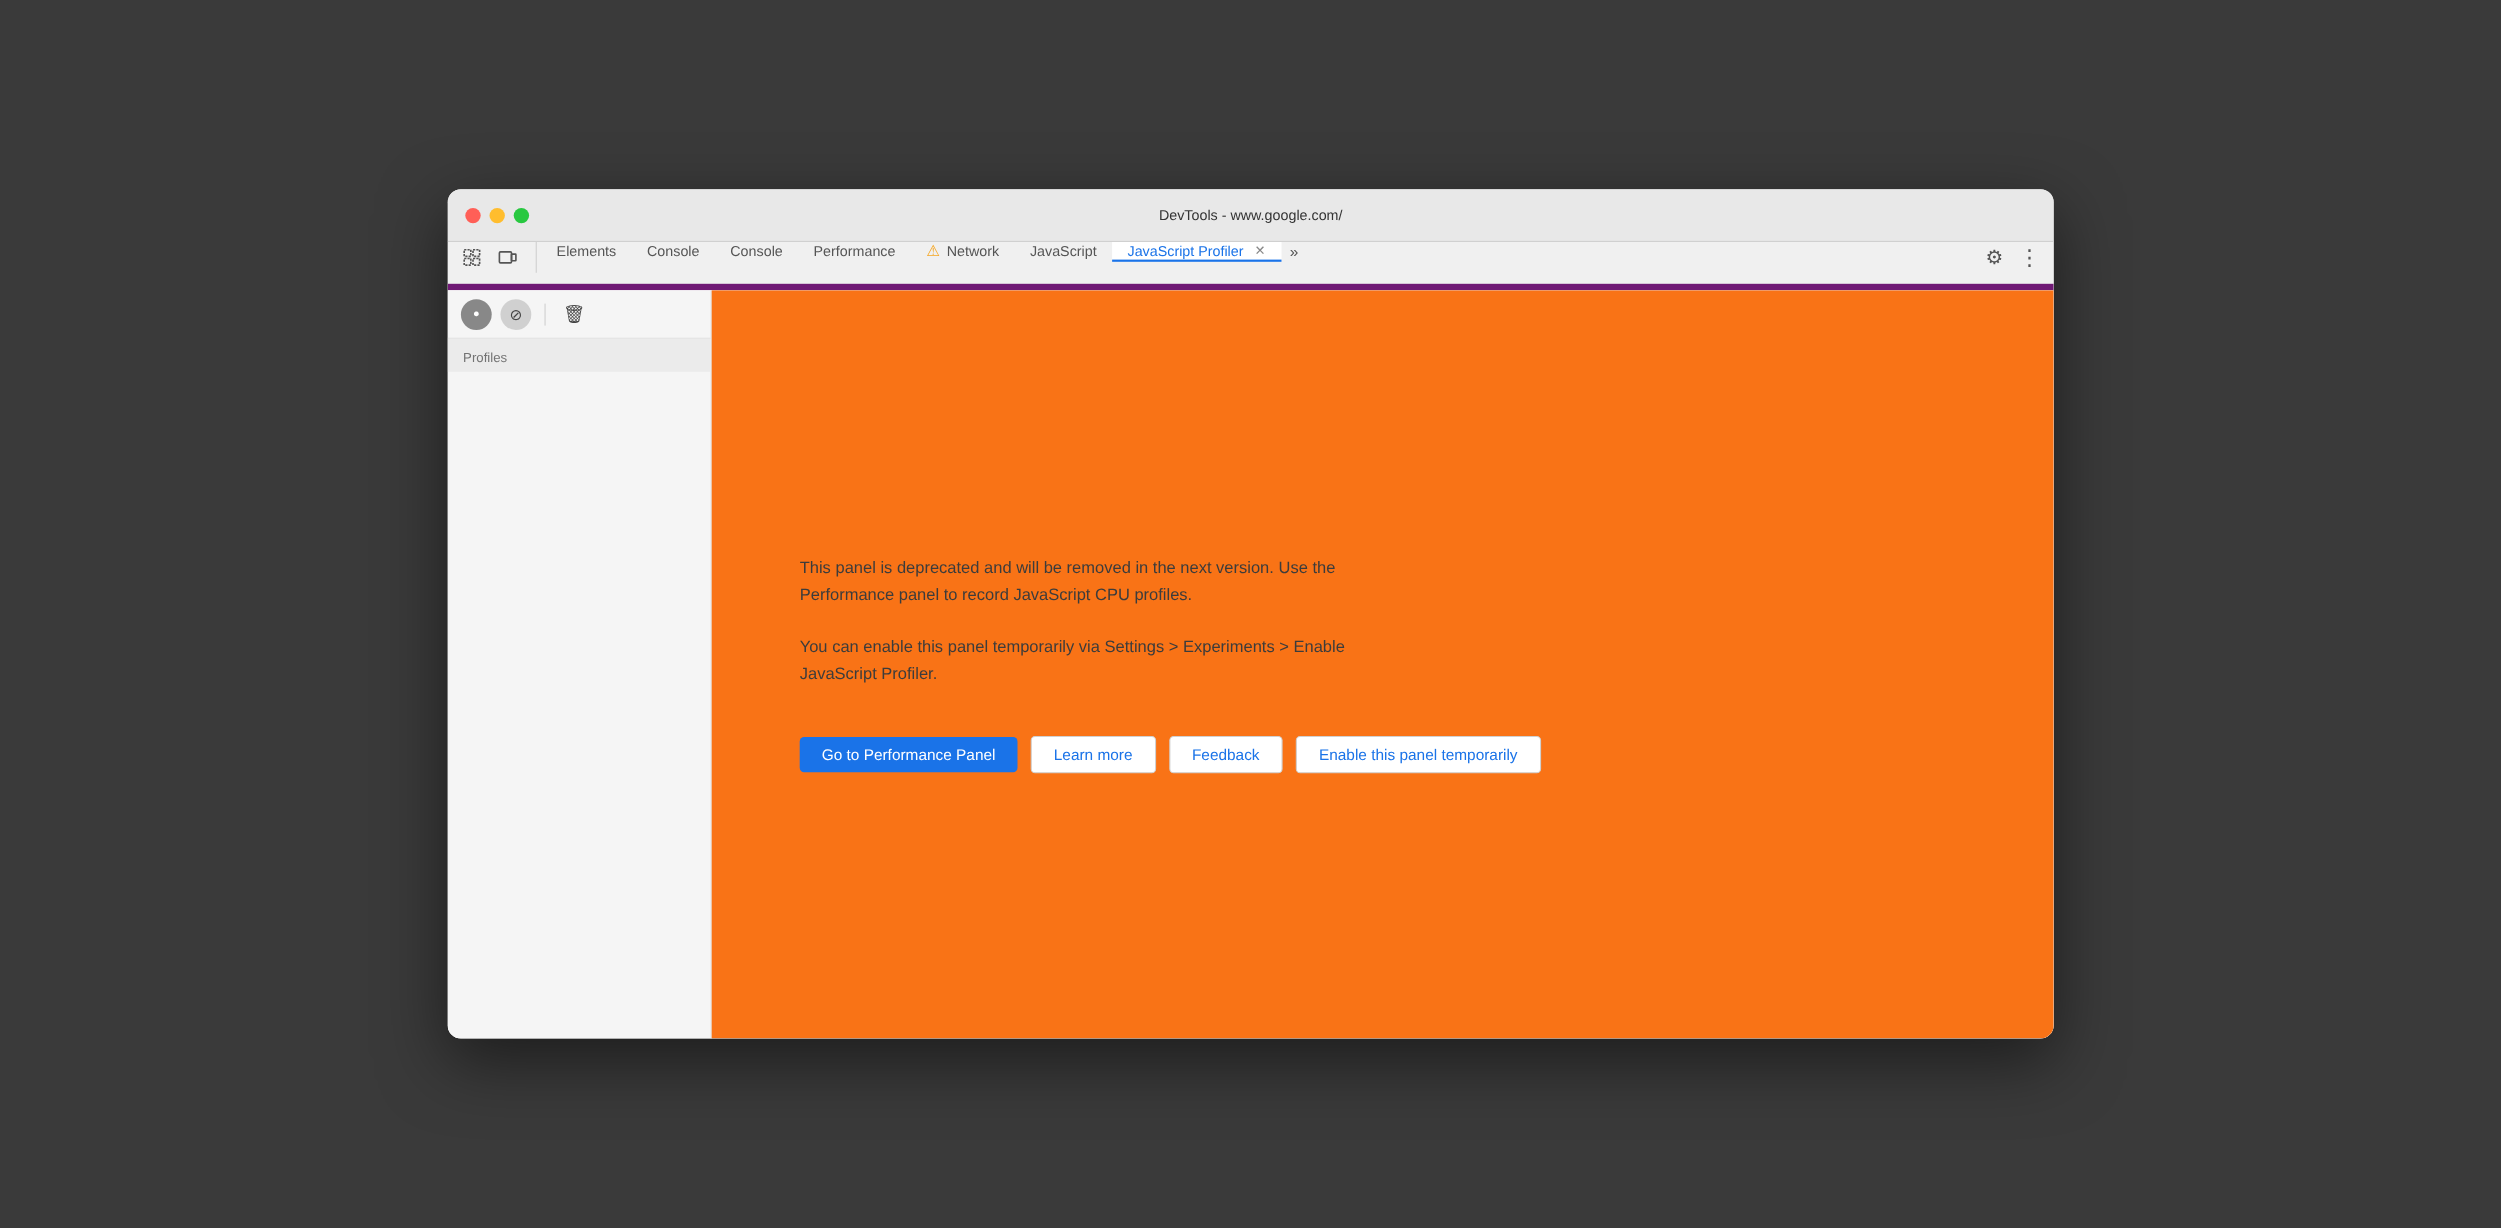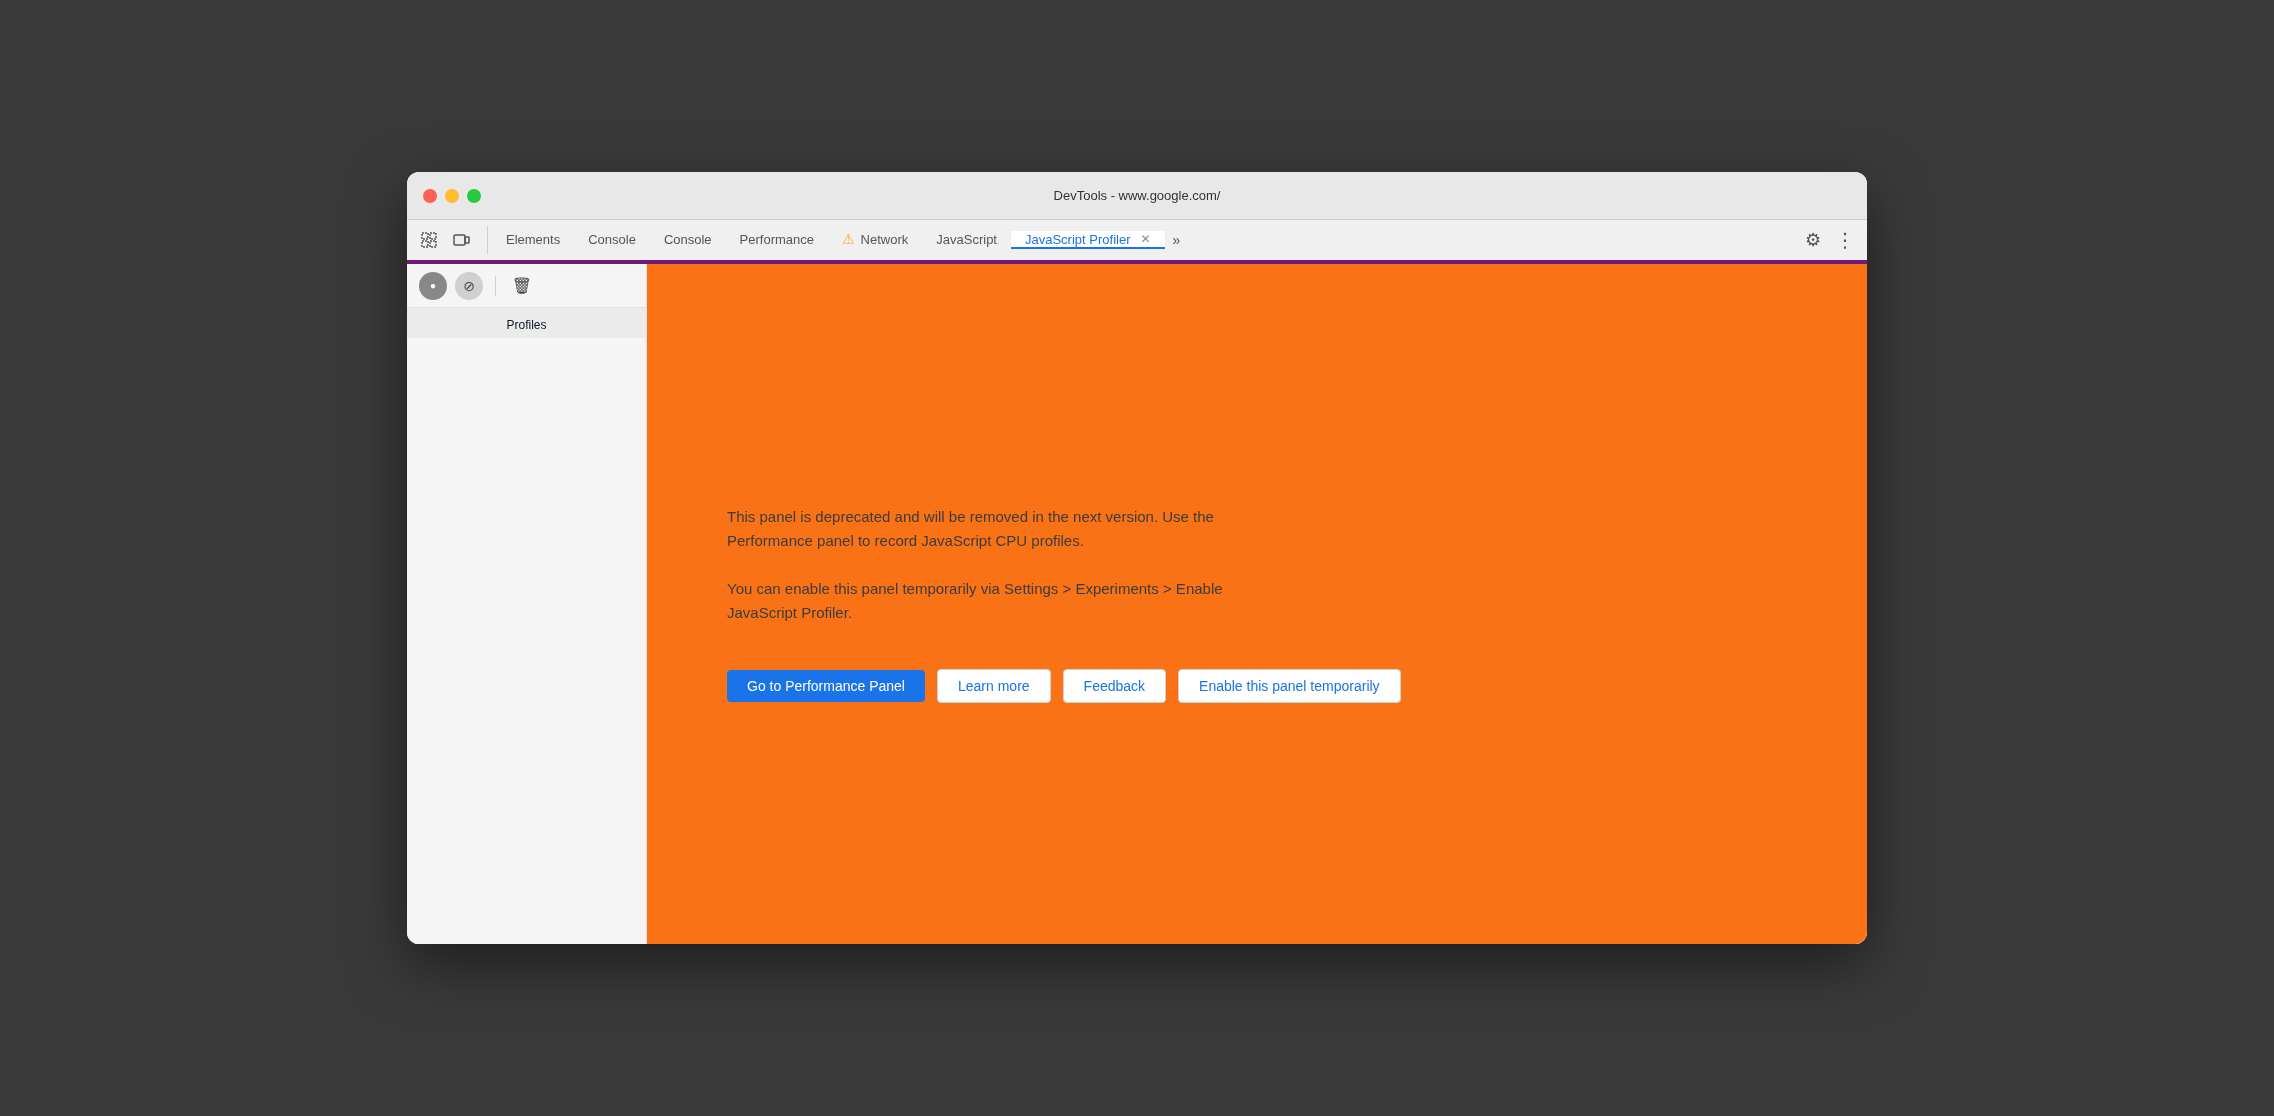--- a/index.html
+++ b/index.html
@@ -54,22 +54,22 @@
       font-size: 13px;
       color: #333;
       font-weight: 400;
     }
 
     
     .tab-bar {
       background: #f0f0f0;
       height: 44px;
       display: flex;
-      align-items: center;
-      border-bottom: 4px solid #701a75;
+      align-items: flex-start;
+      border-bottom: 6px solid #701a75;
       padding: 0 8px;
     }
 
     .tab-bar-left {
       display: flex;
       align-items: center;
       gap: 4px;
       padding-right: 12px;
       border-right: 1px solid #d0d0d0;
       margin-right: 4px;
@@ -181,25 +181,24 @@
 
     .sidebar-divider {
       width: 1px;
       height: 20px;
       background: #d0d0d0;
       margin: 0 4px;
     }
 
     .sidebar-section-header {
       font-size: 12px;
-      color: #0f172a;
+      color: #737373;
       font-weight: 500;
       padding: 10px 14px 6px;
       background: #ebebeb;
-      text-align: center;
     }
 
     
     .content {
       flex: 1;
       background: #f97316;
       padding: 60px 80px;
       display: flex;
       flex-direction: column;
       justify-content: center;

